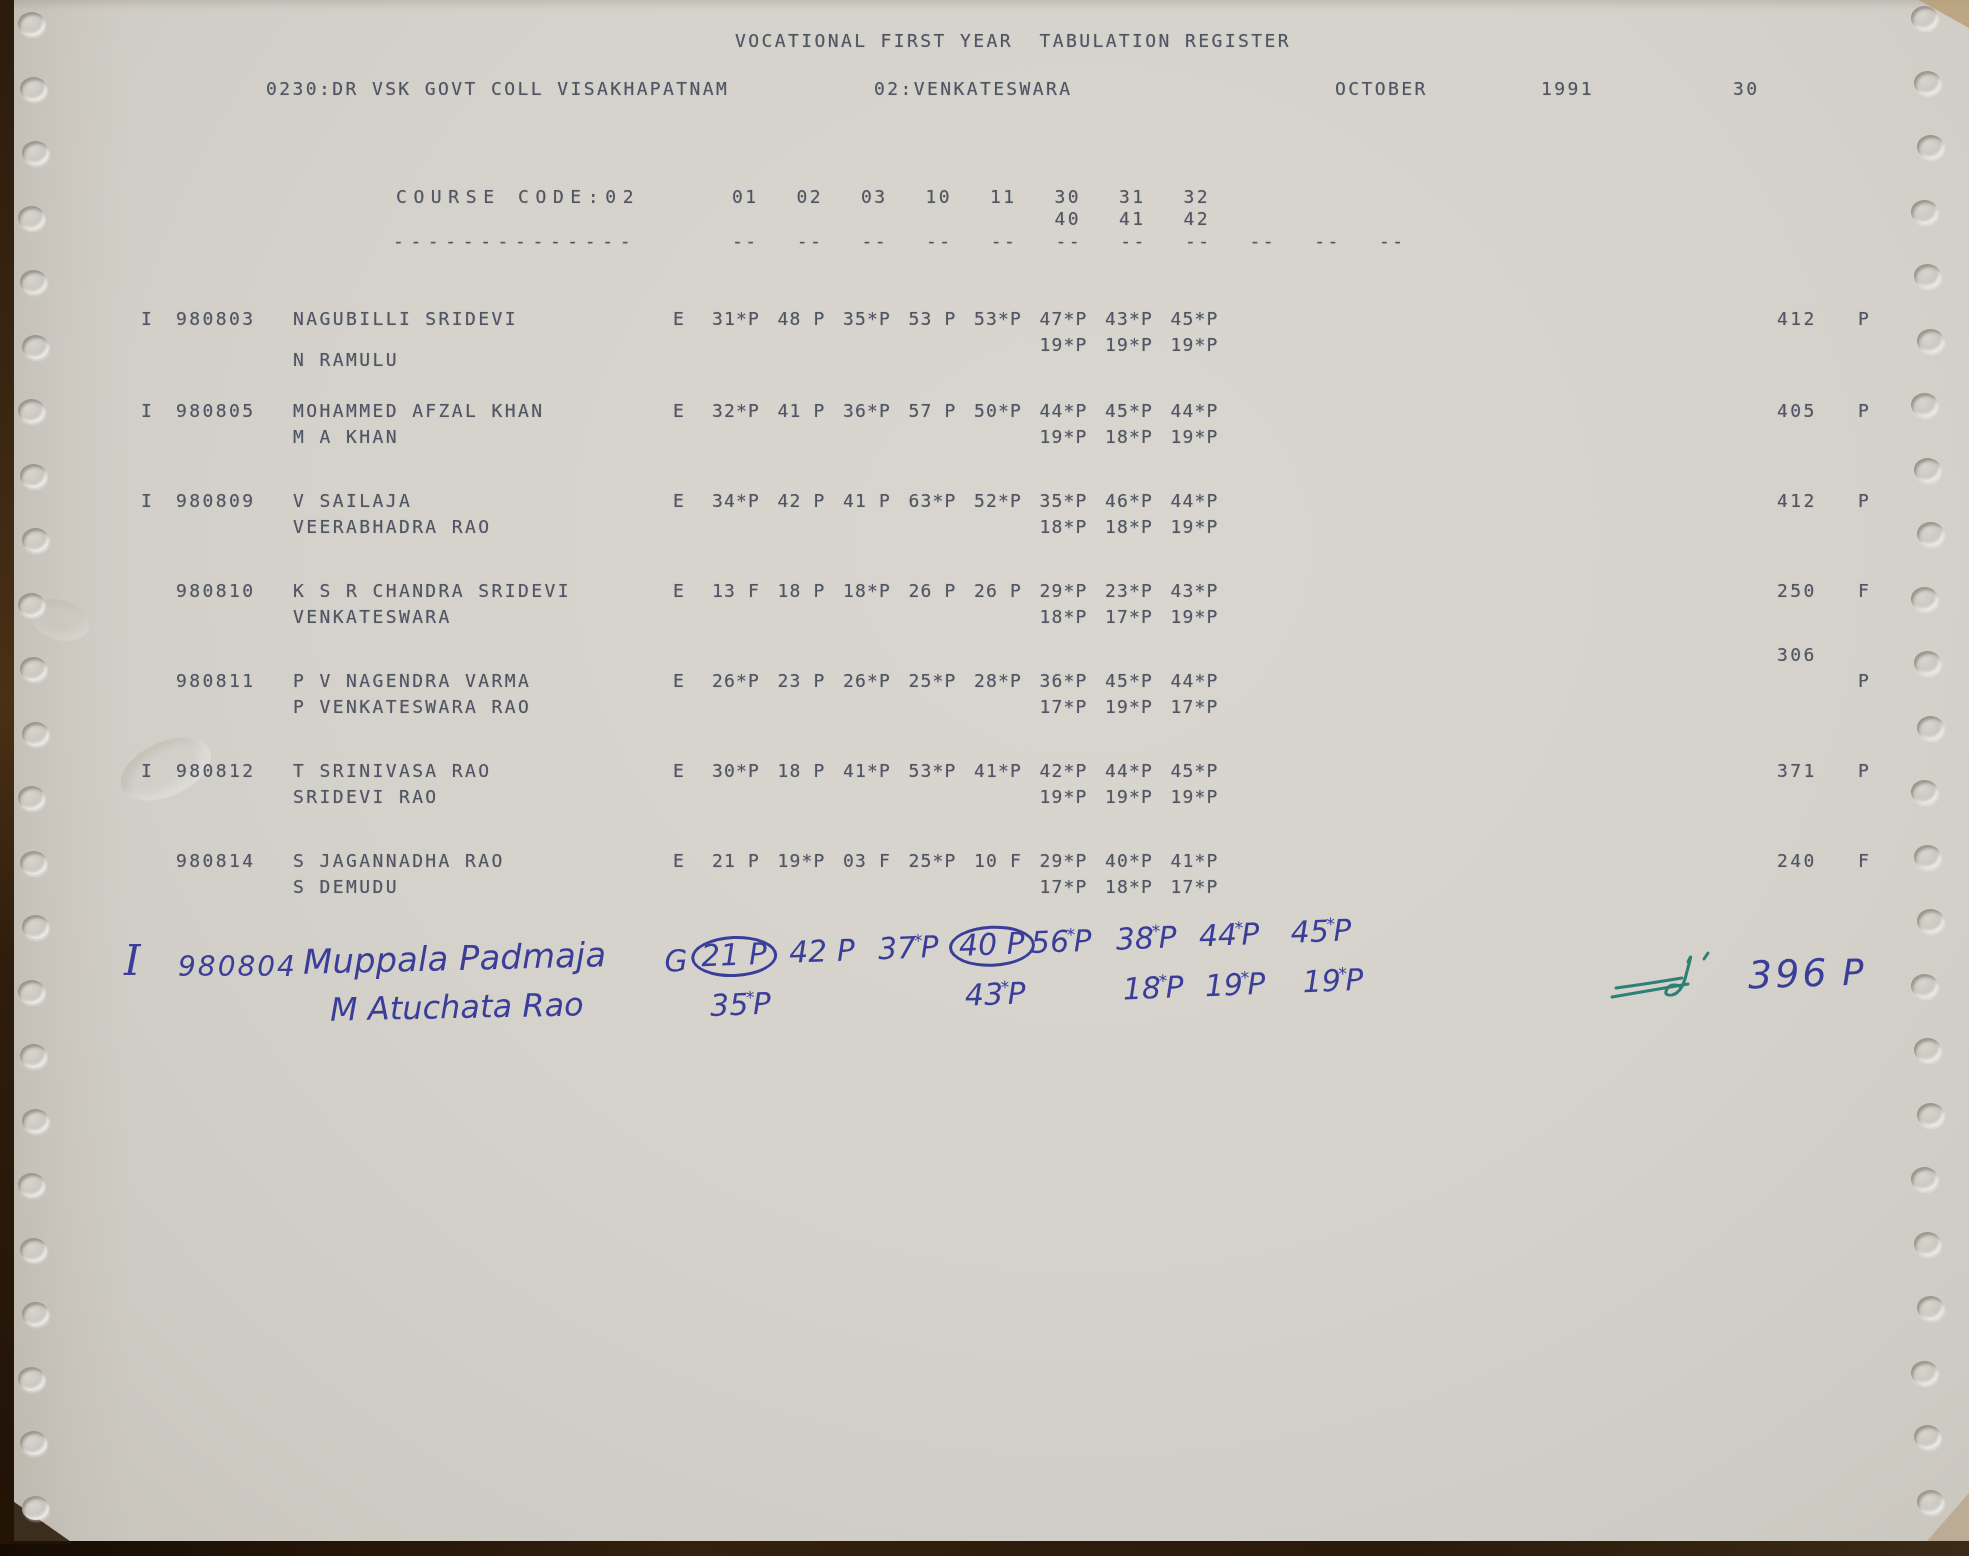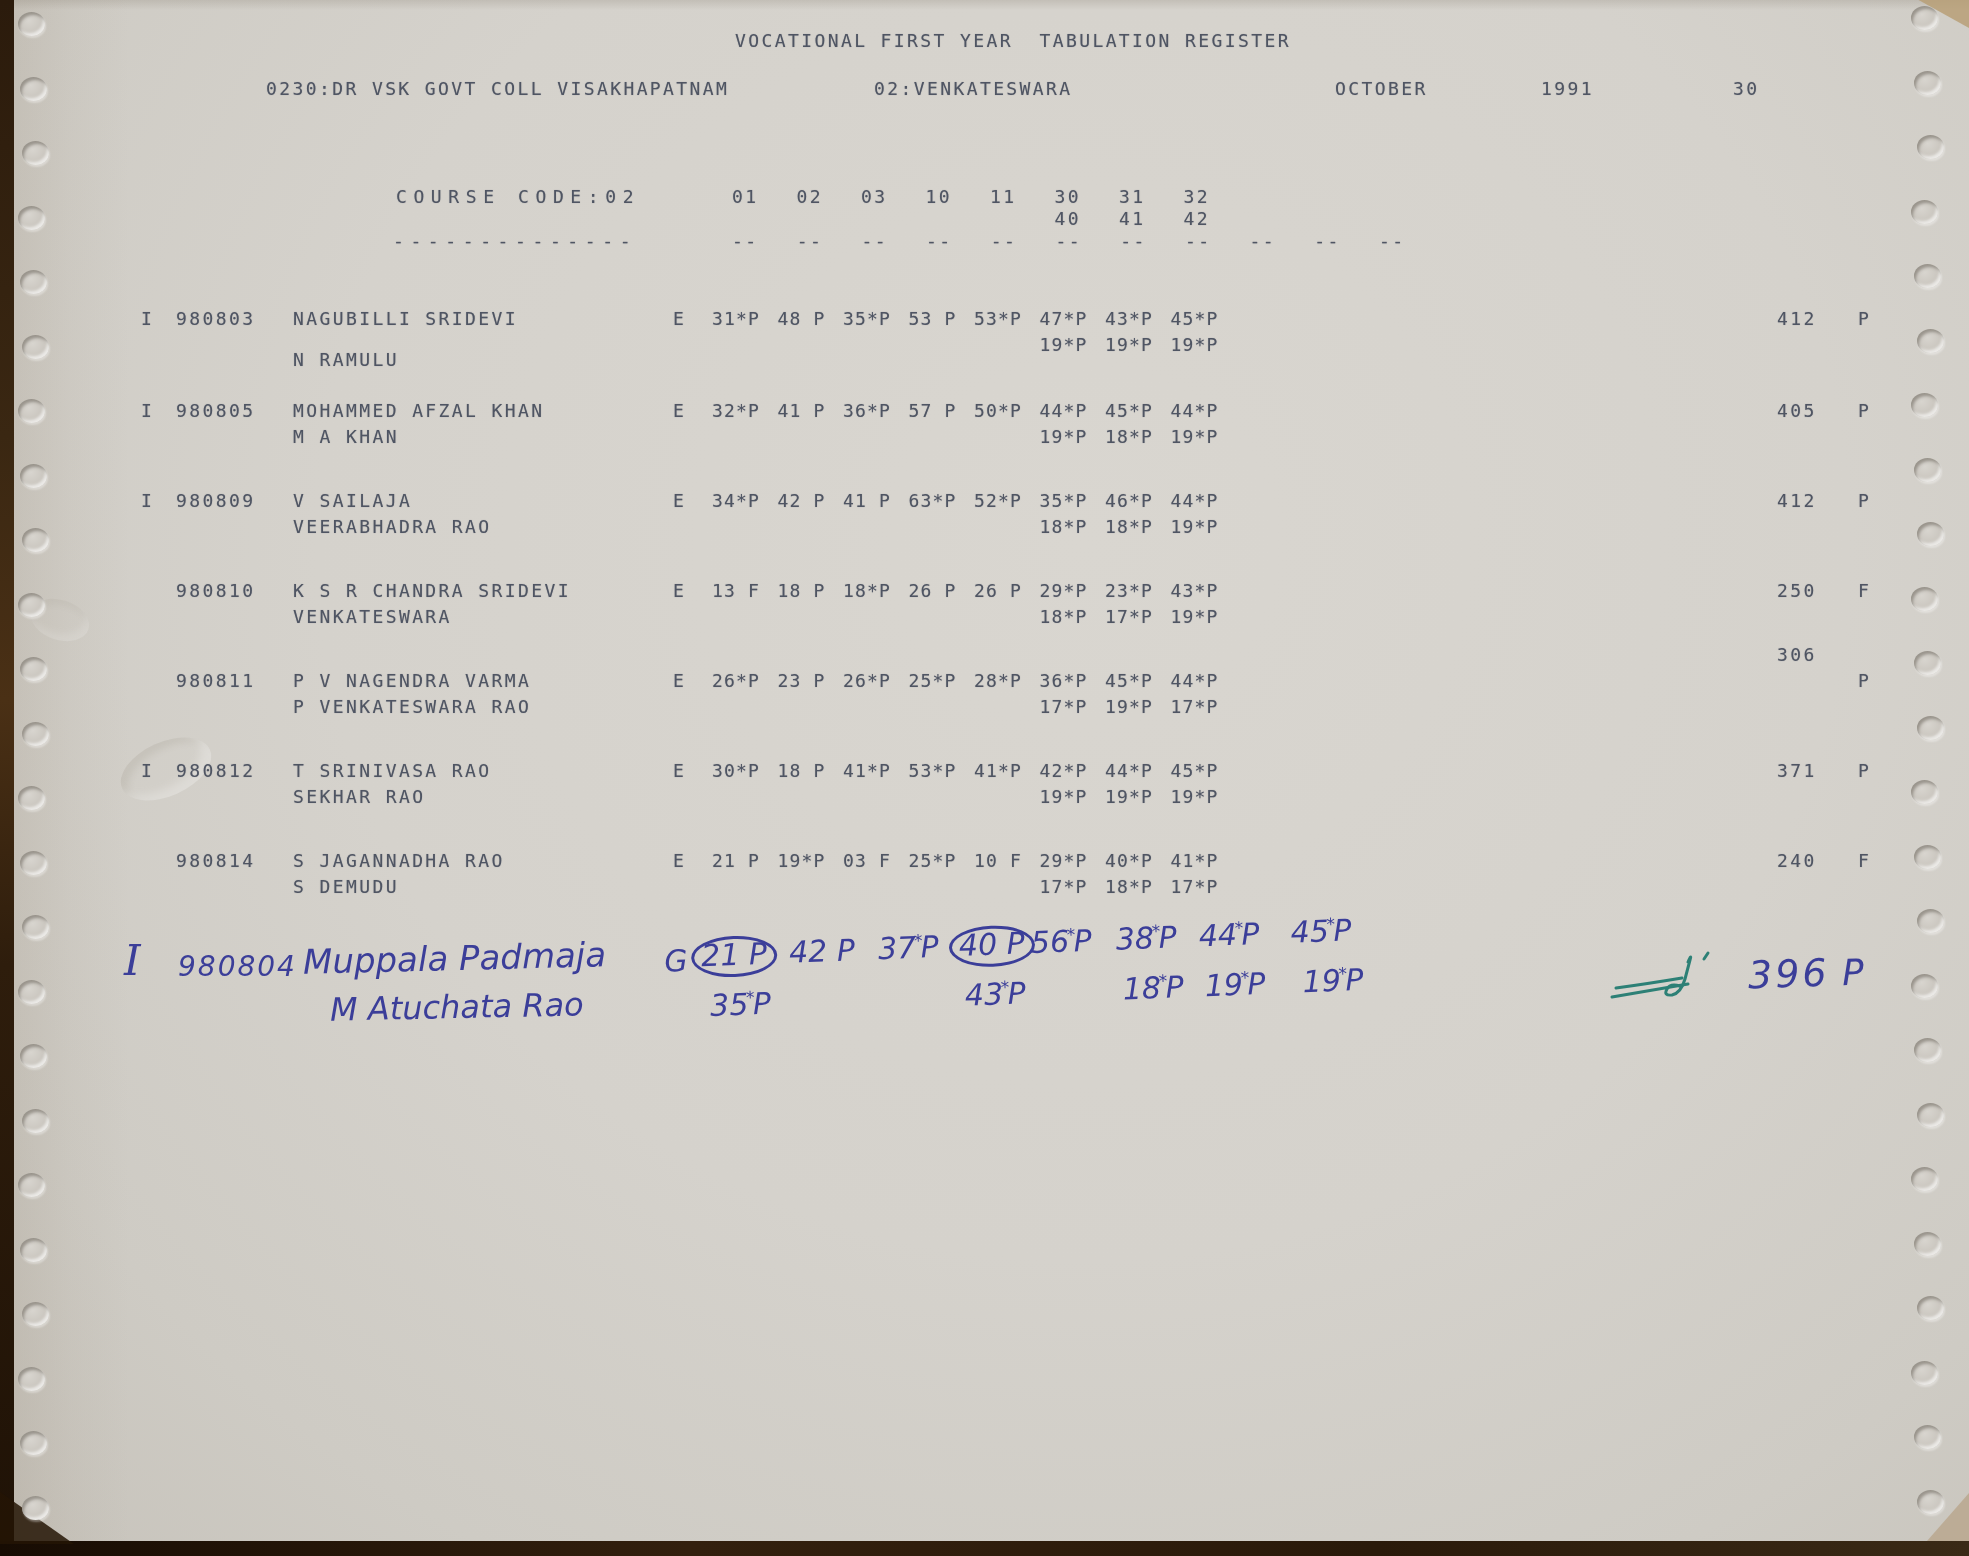--- a/index.html
+++ b/index.html
@@ -261,21 +261,21 @@
         <span class="pc cell" style="left: 1039.5px; top: 696px;">17*P</span>
         <span class="pc cell" style="left: 1105px; top: 696px;">19*P</span>
         <span class="pc cell" style="left: 1170.5px; top: 696px;">17*P</span>
         <span class="pc" style="left: 1777px; top: 644px;">306</span>
         <span class="pc" style="left: 1858px; top: 670px;">P</span>
       </div>
       <div>
         <span class="pc" style="left: 141px; top: 760px;">I</span>
         <span class="pc" style="left: 176px; top: 760px;">980812</span>
         <span class="pc" style="left: 293px; top: 760px;">T SRINIVASA RAO</span>
-        <span class="pc" style="left: 293px; top: 786px;">SEKHAR RAO</span>
+        <span class="pc" style="left: 293px; top: 786px;">SRIDEVI RAO</span>
         <span class="pc" style="left: 673px; top: 760px;">E</span>
         <span class="pc cell" style="left: 712px; top: 760px;">30*P</span>
         <span class="pc cell" style="left: 777.5px; top: 760px;">18 P</span>
         <span class="pc cell" style="left: 843px; top: 760px;">41*P</span>
         <span class="pc cell" style="left: 908.5px; top: 760px;">53*P</span>
         <span class="pc cell" style="left: 974px; top: 760px;">41*P</span>
         <span class="pc cell" style="left: 1039.5px; top: 760px;">42*P</span>
         <span class="pc cell" style="left: 1105px; top: 760px;">44*P</span>
         <span class="pc cell" style="left: 1170.5px; top: 760px;">45*P</span>
         <span class="pc cell" style="left: 1039.5px; top: 786px;">19*P</span>

